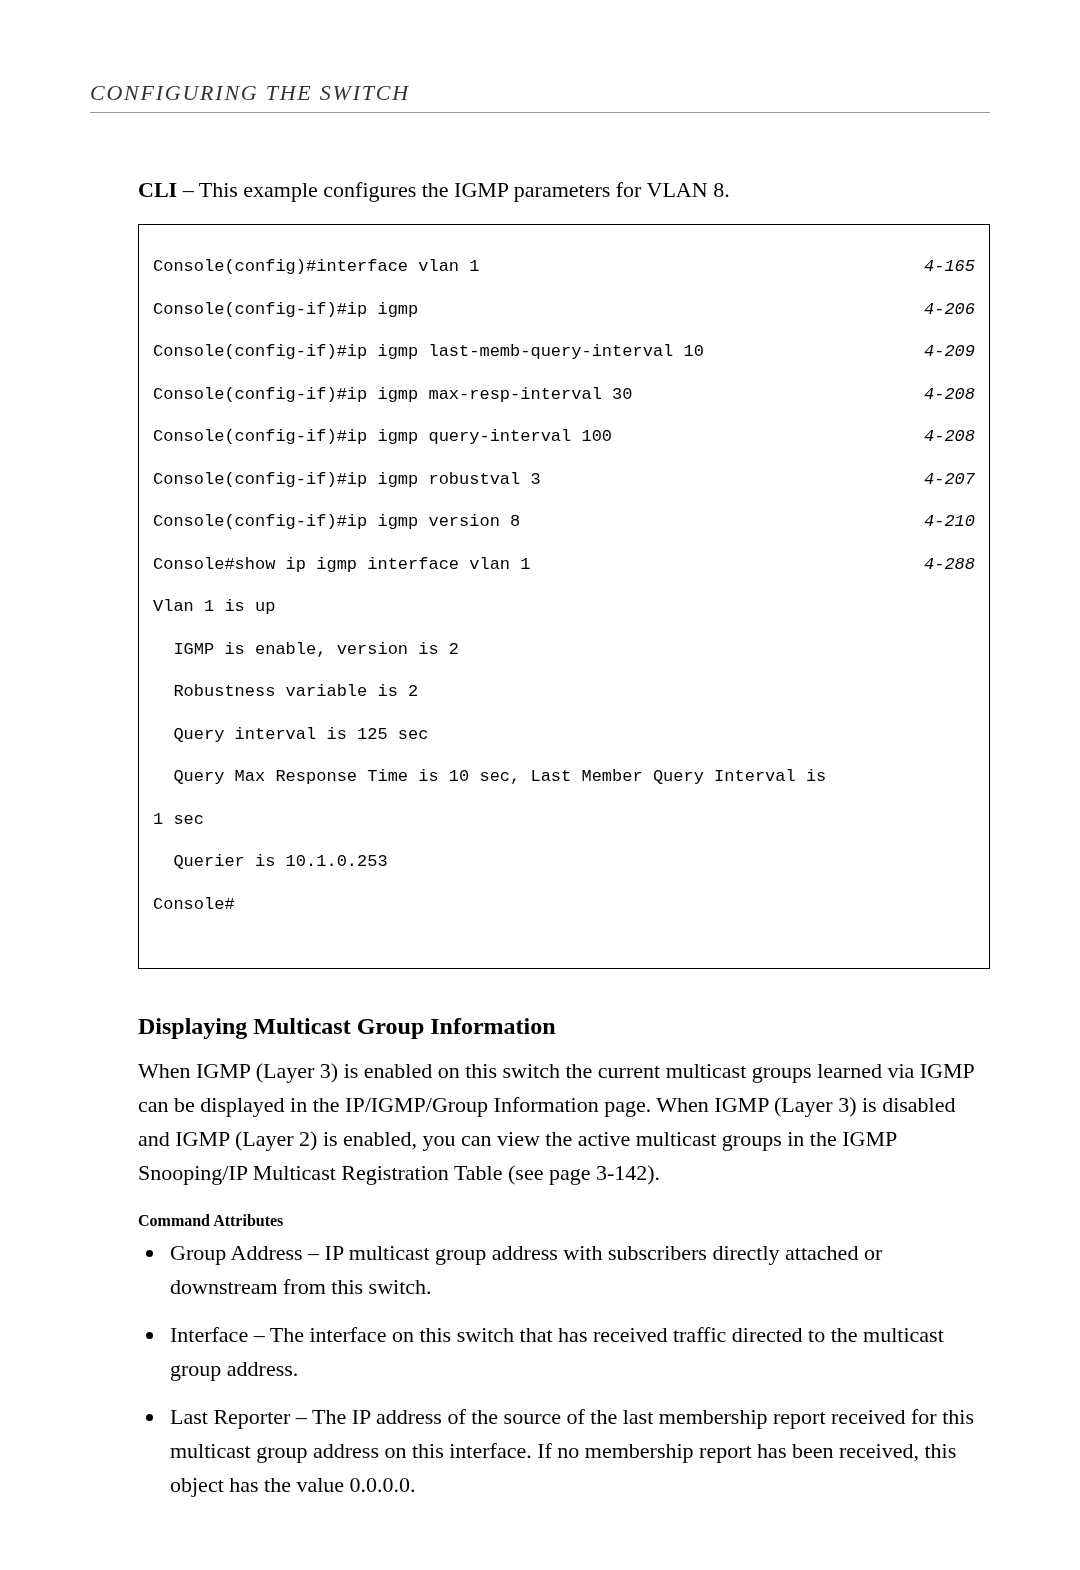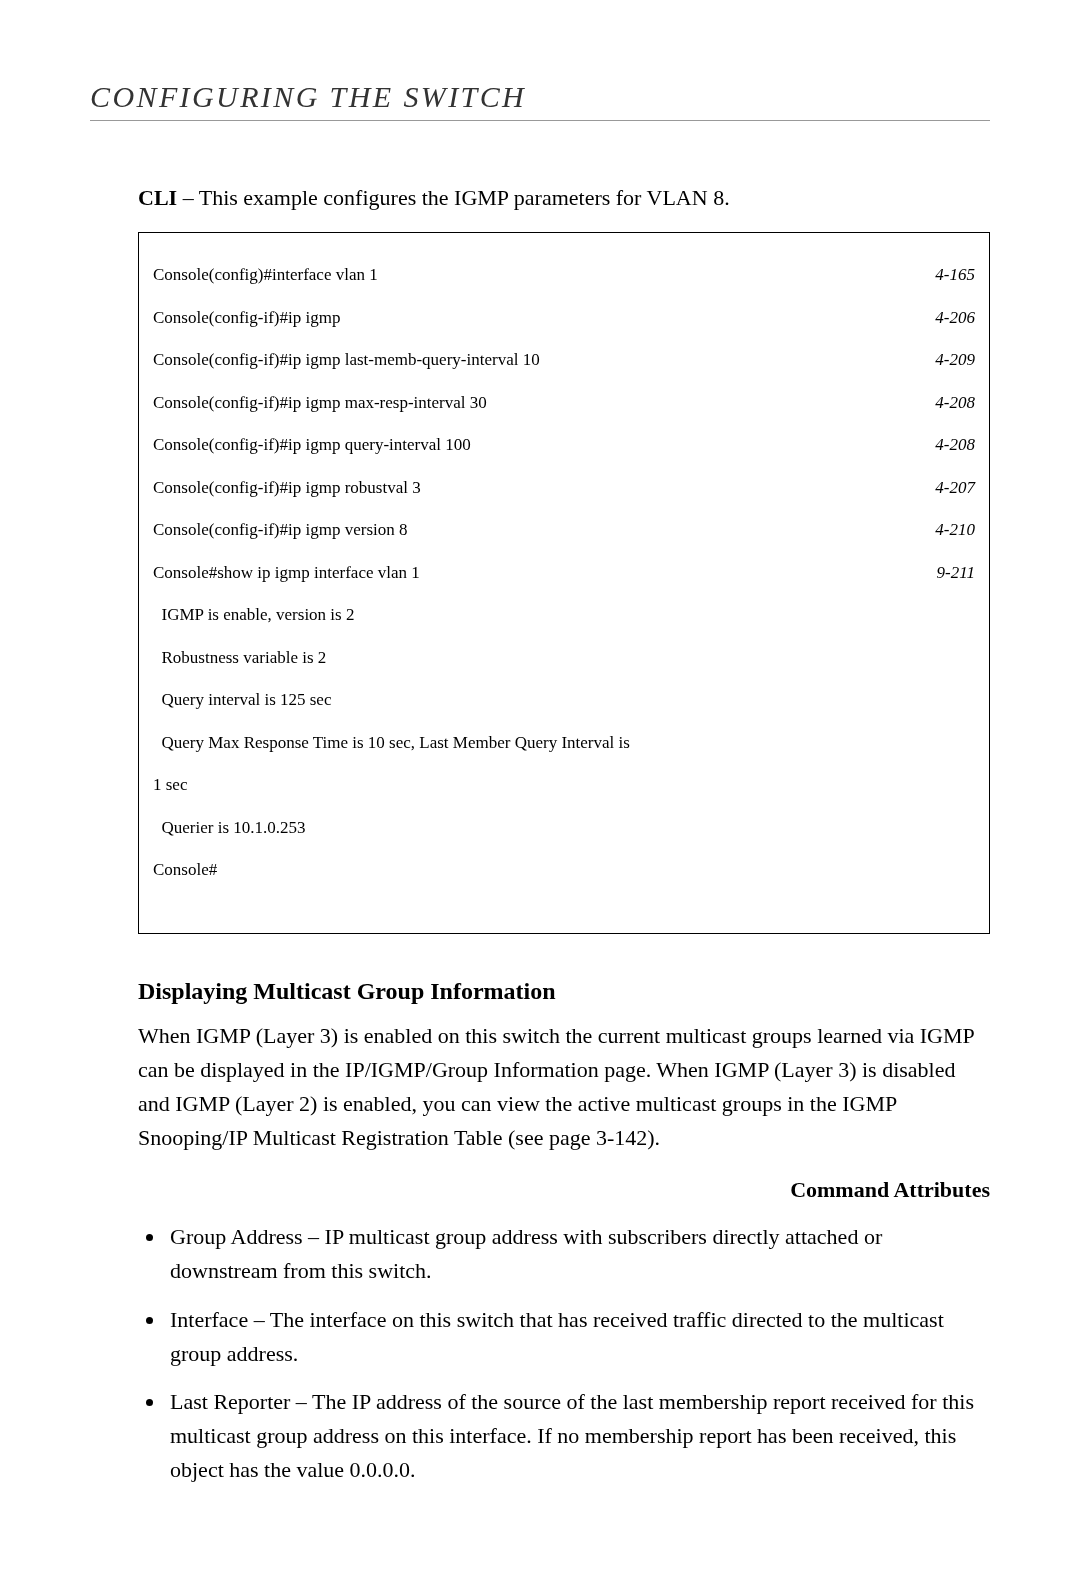--- a/index.html
+++ b/index.html
@@ -15,21 +15,21 @@
       box-sizing: border-box;
       font-family: Georgia, "Times New Roman", serif;
       color: #000;
       display: flex;
       flex-direction: column;
     }
     .chapter-header {
       font-family: Georgia, "Times New Roman", serif;
       font-variant: small-caps;
       letter-spacing: 0.08em;
-      font-size: 30px;
+      font-size: 22px;
       color: #333;
       border-bottom: 1px solid #999;
       padding-bottom: 6px;
       margin-bottom: 60px;
       font-style: italic;
     }
     .content {
       margin-left: 48px;
       flex: 1 0 auto;
     }
@@ -45,38 +45,36 @@
       font-family: "Courier New", Courier, monospace;
       font-size: 17px;
       white-space: pre;
       overflow: hidden;
       margin-bottom: 44px;
       line-height: 1.25;
     }
     .cli-line {
       display: flex;
       justify-content: space-between;
-      font-family: Liberation Serif, serif;
     }
     .cli-line .ref { font-style: italic; }
     .section-heading {
       font-size: 24px;
       font-weight: bold;
       margin: 0 0 14px 0;
     }
     .body-para {
       font-size: 22px;
       line-height: 1.55;
       margin: 0 0 22px 0;
     }
     .command-attributes-heading {
-      font-size: 22px;
+      font-size: 16px;
       font-weight: bold;
-      margin: 4px 0 17px 0;
-      text-align: right;
+      margin: 4px 0 6px 0;
     }
     ul.attr-list {
       margin: 0;
       padding-left: 28px;
       font-size: 22px;
       line-height: 1.55;
     }
     ul.attr-list li {
       margin-bottom: 14px;
       padding-left: 4px;
@@ -95,21 +93,22 @@
     </p>
 
     <div class="cli-box">
 <div class="cli-line"><span>Console(config)#interface vlan 1</span><span class="ref">4-165</span></div>
 <div class="cli-line"><span>Console(config-if)#ip igmp</span><span class="ref">4-206</span></div>
 <div class="cli-line"><span>Console(config-if)#ip igmp last-memb-query-interval 10</span><span class="ref">4-209</span></div>
 <div class="cli-line"><span>Console(config-if)#ip igmp max-resp-interval 30</span><span class="ref">4-208</span></div>
 <div class="cli-line"><span>Console(config-if)#ip igmp query-interval 100</span><span class="ref">4-208</span></div>
 <div class="cli-line"><span>Console(config-if)#ip igmp robustval 3</span><span class="ref">4-207</span></div>
 <div class="cli-line"><span>Console(config-if)#ip igmp version 8</span><span class="ref">4-210</span></div>
-<div class="cli-line"><span>Console#show ip igmp interface vlan 1</span><span class="ref">9-211</span></div>
+<div class="cli-line"><span>Console#show ip igmp interface vlan 1</span><span class="ref">4-288</span></div>
+<div class="cli-line"><span>Vlan 1 is up</span><span class="ref"></span></div>
 <div class="cli-line"><span>  IGMP is enable, version is 2</span><span class="ref"></span></div>
 <div class="cli-line"><span>  Robustness variable is 2</span><span class="ref"></span></div>
 <div class="cli-line"><span>  Query interval is 125 sec</span><span class="ref"></span></div>
 <div class="cli-line"><span>  Query Max Response Time is 10 sec, Last Member Query Interval is</span><span class="ref"></span></div>
 <div class="cli-line"><span>1 sec</span><span class="ref"></span></div>
 <div class="cli-line"><span>  Querier is 10.1.0.253</span><span class="ref"></span></div>
 <div class="cli-line"><span>Console#</span><span class="ref"></span></div>
     </div>
 
     <h2 class="section-heading">Displaying Multicast Group Information</h2>

